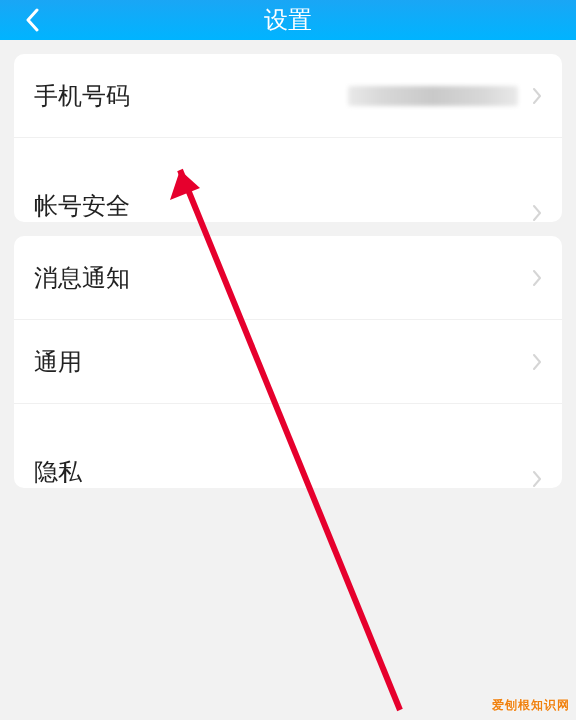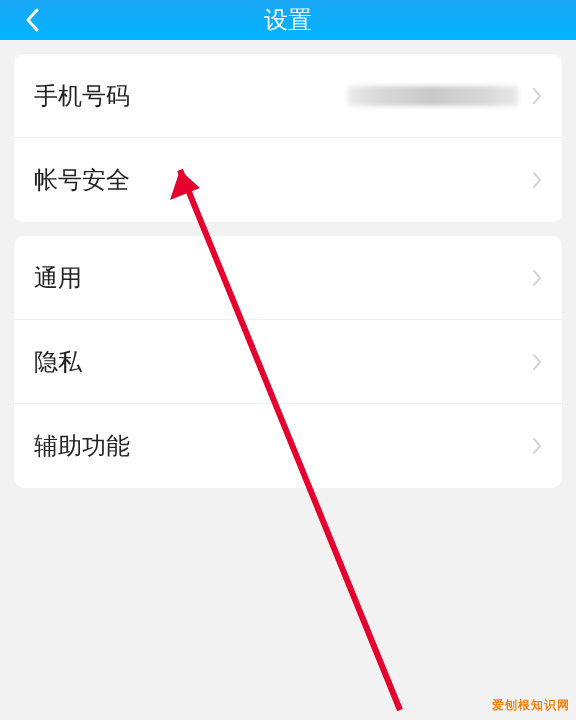--- a/index.html
+++ b/index.html
@@ -43,21 +43,21 @@
     }
     .card:first-of-type { margin-top: 20px; }
     .row {
       display: flex;
       align-items: center;
       min-height: 84px;
       padding: 0 20px;
       border-bottom: 1px solid #f0f0f0;
       position: relative;
     }
-    .row:last-child { border-bottom: none; }
+    .row:last-child { border-bottom: none; align-items: flex-end; }
     .row-label {
       font-size: 24px;
       color: #222;
       flex: 0 0 auto;
     }
     .row-spacer { flex: 1; }
     .chevron {
       width: 10px;
       height: 18px;
       opacity: 0.35;
@@ -122,35 +122,35 @@
     <span class="row-label">帐号安全</span>
     <span class="row-spacer"></span>
     <svg class="chevron" viewBox="0 0 10 18">
       <polyline points="2,2 8,9 2,16" fill="none" stroke="#888" stroke-width="2" stroke-linecap="round" stroke-linejoin="round"></polyline>
     </svg>
   </div>
 </div>
 
 <div class="card">
   <div class="row">
+    <span class="row-label">消息通知</span>
+    <span class="row-spacer"></span>
+    <svg class="chevron" viewBox="0 0 10 18">
+      <polyline points="2,2 8,9 2,16" fill="none" stroke="#888" stroke-width="2" stroke-linecap="round" stroke-linejoin="round"></polyline>
+    </svg>
+  </div>
+  <div class="row">
     <span class="row-label">通用</span>
     <span class="row-spacer"></span>
     <svg class="chevron" viewBox="0 0 10 18">
       <polyline points="2,2 8,9 2,16" fill="none" stroke="#888" stroke-width="2" stroke-linecap="round" stroke-linejoin="round"></polyline>
     </svg>
   </div>
   <div class="row">
     <span class="row-label">隐私</span>
-    <span class="row-spacer"></span>
-    <svg class="chevron" viewBox="0 0 10 18">
-      <polyline points="2,2 8,9 2,16" fill="none" stroke="#888" stroke-width="2" stroke-linecap="round" stroke-linejoin="round"></polyline>
-    </svg>
-  </div>
-  <div class="row">
-    <span class="row-label">辅助功能</span>
     <span class="row-spacer"></span>
     <svg class="chevron" viewBox="0 0 10 18">
       <polyline points="2,2 8,9 2,16" fill="none" stroke="#888" stroke-width="2" stroke-linecap="round" stroke-linejoin="round"></polyline>
     </svg>
   </div>
 </div>
 
 <svg class="arrow-annotation" viewBox="0 0 300 580">
   <line x1="10" y1="30" x2="230" y2="570" stroke="#e6002d" stroke-width="6"></line>
   <polygon points="10,30 0,60 30,48" fill="#e6002d"></polygon>

